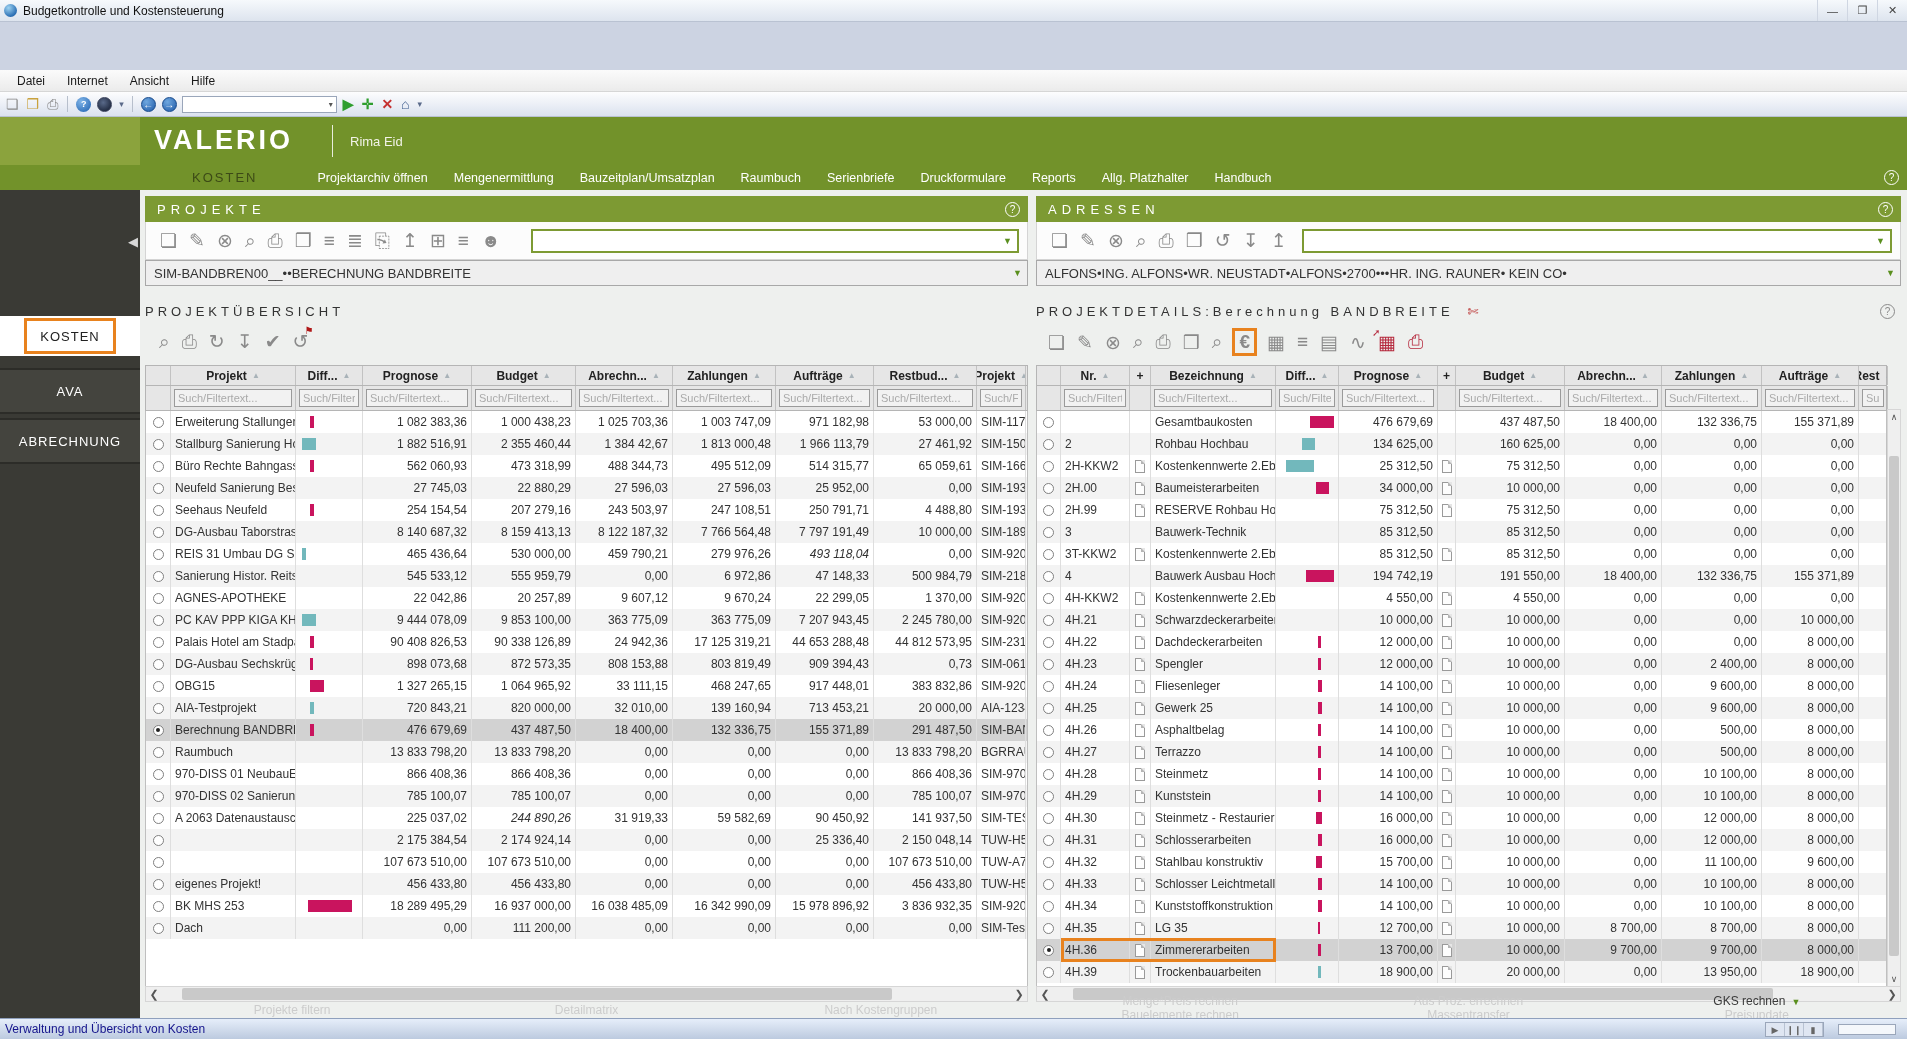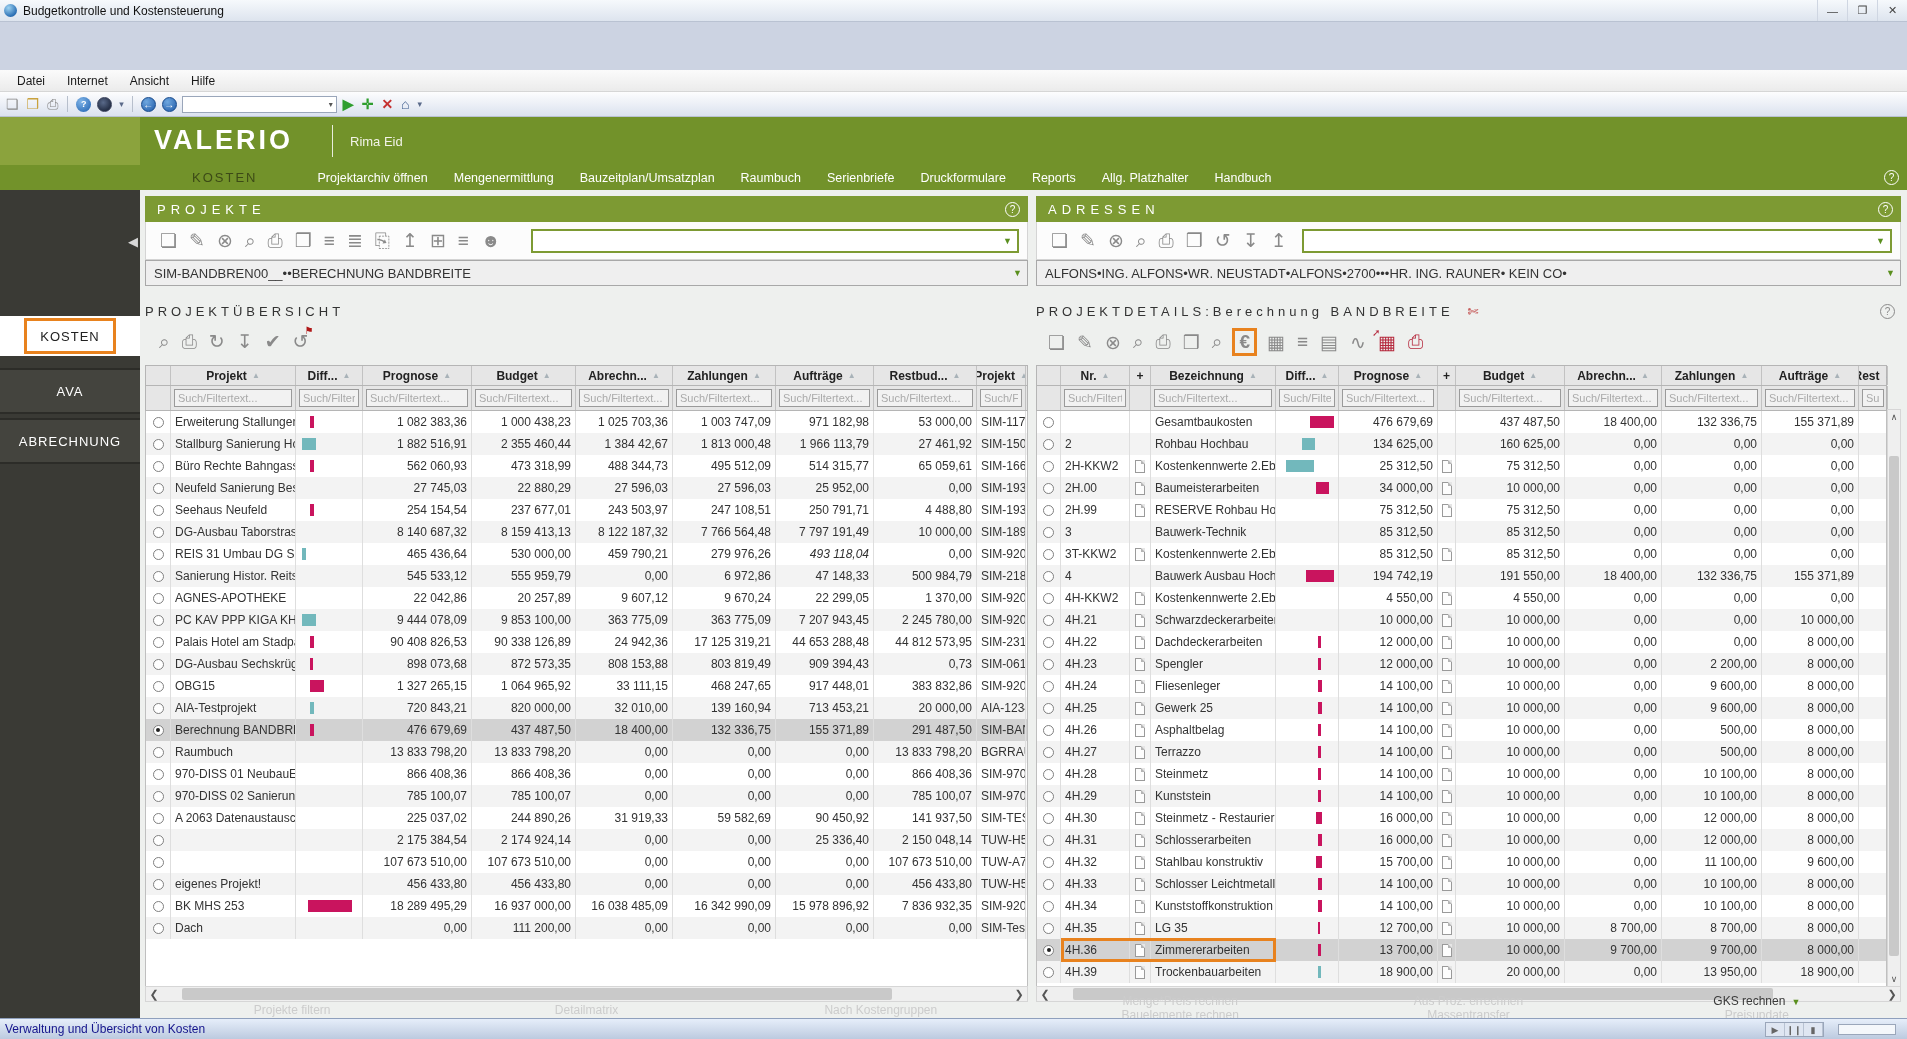--- a/index.html
+++ b/index.html
@@ -425,21 +425,21 @@
       </div>
       <div class="tr">
         <div class="td ctr" style="width: 25px;">
           <span class="rad"></span>
         </div>
         <div class="td" style="width: 125px;">Seehaus Neufeld</div>
         <div class="td" style="width: 67px;">
           <span class="bar r" style="margin-left: 10px; width: 4px;"></span>
         </div>
         <div class="td num" style="width: 109px;">254 154,54</div>
-        <div class="td num" style="width: 104px;">237 677,01</div>
+        <div class="td num" style="width: 104px;">207 279,16</div>
         <div class="td num" style="width: 97px;">243 503,97</div>
         <div class="td num" style="width: 103px;">247 108,51</div>
         <div class="td num" style="width: 98px;">250 791,71</div>
         <div class="td num" style="width: 103px;">4 488,80</div>
         <div class="td" style="width: 49px;">SIM-193-</div>
       </div>
       <div class="tr odd">
         <div class="td ctr" style="width: 25px;">
           <span class="rad"></span>
         </div>
@@ -635,21 +635,21 @@
         <div class="td num" style="width: 103px;">785 100,07</div>
         <div class="td" style="width: 49px;">SIM-970-</div>
       </div>
       <div class="tr">
         <div class="td ctr" style="width: 25px;">
           <span class="rad"></span>
         </div>
         <div class="td" style="width: 125px;">A 2063 Datenaustausc</div>
         <div class="td" style="width: 67px;"></div>
         <div class="td num" style="width: 109px;">225 037,02</div>
-        <div class="td num" style="width: 104px;">244 890,26</div>
+        <div class="td num" style="width: 104px; font-style: italic;">244 890,26</div>
         <div class="td num" style="width: 97px;">31 919,33</div>
         <div class="td num" style="width: 103px;">59 582,69</div>
         <div class="td num" style="width: 98px;">90 450,92</div>
         <div class="td num" style="width: 103px;">141 937,50</div>
         <div class="td" style="width: 49px;">SIM-TEST</div>
       </div>
       <div class="tr odd">
         <div class="td ctr" style="width: 25px;">
           <span class="rad"></span>
         </div>
@@ -697,21 +697,21 @@
         </div>
         <div class="td" style="width: 125px;">BK MHS 253</div>
         <div class="td" style="width: 67px;">
           <span class="bar r" style="margin-left: 8px; width: 44px;"></span>
         </div>
         <div class="td num" style="width: 109px;">18 289 495,29</div>
         <div class="td num" style="width: 104px;">16 937 000,00</div>
         <div class="td num" style="width: 97px;">16 038 485,09</div>
         <div class="td num" style="width: 103px;">16 342 990,09</div>
         <div class="td num" style="width: 98px;">15 978 896,92</div>
-        <div class="td num" style="width: 103px;">7 836 932,35</div>
+        <div class="td num" style="width: 103px;">3 836 932,35</div>
         <div class="td" style="width: 49px;">SIM-920-</div>
       </div>
       <div class="tr odd">
         <div class="td ctr" style="width: 25px;">
           <span class="rad"></span>
         </div>
         <div class="td" style="width: 125px;">Dach</div>
         <div class="td" style="width: 67px;"></div>
         <div class="td num" style="width: 109px;">0,00</div>
         <div class="td num" style="width: 104px;">111 200,00</div>
@@ -1062,21 +1062,21 @@
         <div class="td" style="width: 125px;">Spengler</div>
         <div class="td" style="width: 63px;">
           <span class="bar r" style="margin-left: 38px; width: 3px;"></span>
         </div>
         <div class="td num" style="width: 99px;">12 000,00</div>
         <div class="td ctr" style="width: 18px;">
           <span class="docic"></span>
         </div>
         <div class="td num" style="width: 109px;">10 000,00</div>
         <div class="td num" style="width: 97px;">0,00</div>
-        <div class="td num" style="width: 100px;">2 200,00</div>
+        <div class="td num" style="width: 100px;">2 400,00</div>
         <div class="td num" style="width: 97px;">8 000,00</div>
         <div class="td num" style="width: 29px;"></div>
       </div>
       <div class="tr">
         <div class="td ctr" style="width: 24px;">
           <span class="rad"></span>
         </div>
         <div class="td" style="width: 69px;">4H.24</div>
         <div class="td ctr" style="width: 21px;">
           <span class="docic"></span>

